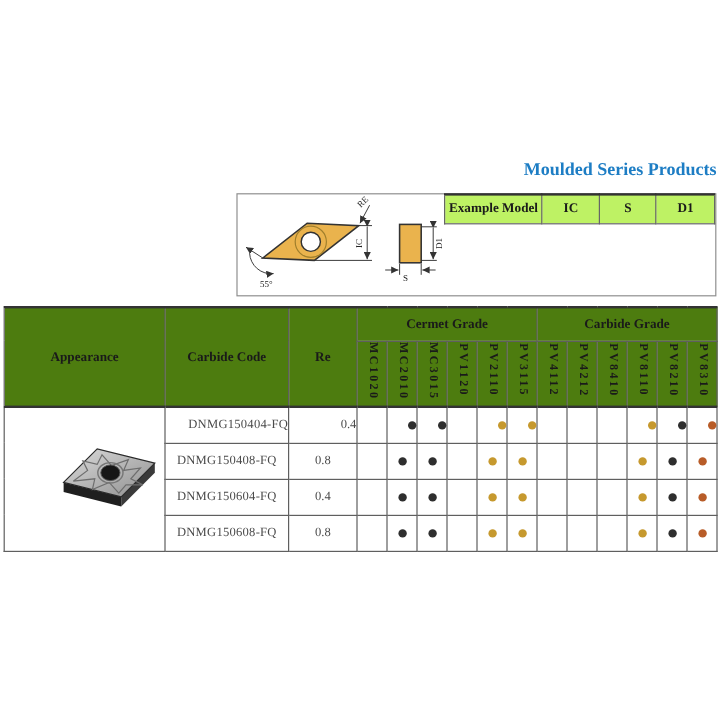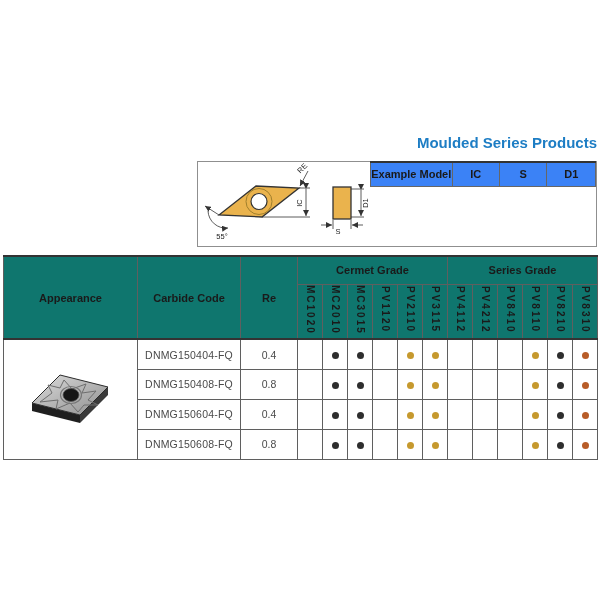--- a/index.html
+++ b/index.html
@@ -1,48 +1,48 @@
 <!DOCTYPE html>
 <html><head>
 <meta charset="utf-8">
 <style>
   html,body{margin:0;padding:0;background:#fff;}
   .page{position:relative;width:600px;height:600px;background:#fff;overflow:hidden;
-        font-family:Liberation Sans, sans-serif;color:#222;}
+        font-family:Liberation Serif, serif;color:#222;}
 
   
   .title{position:absolute;top:134px;right:3px;font-size:15px;font-weight:bold;color:#1d7dc4;}
 
   
   .series-label{position:absolute;left:3px;top:220px;font-size:12px;font-weight:bold;color:#111;}
 
   
   .top-box{position:absolute;left:197px;top:161px;width:400px;height:86px;
            border:1px solid #8f8f8f;box-sizing:border-box;background:#fff;}
   .drawing{position:absolute;left:0;top:0;}
   .example-table{position:absolute;left:172px;top:-1px;border-collapse:collapse;table-layout:fixed;}
   .example-table th,.example-table td{border:1px solid #666;box-sizing:border-box;
            text-align:center;vertical-align:middle;padding:0;}
-  .example-table th{background:#3b82f6;font-size:11px;font-weight:bold;height:24px;color:#1a1a1a;}
+  .example-table th{background:#bef264;font-size:11px;font-weight:bold;height:24px;color:#1a1a1a;}
   .example-table{border-top:2px solid #333;}
   .example-table td{font-size:11px;color:#3c3c3c;height:30px;}
 
   
   .main-table{position:absolute;left:3px;top:255px;border-collapse:collapse;table-layout:fixed;
               border-top:2px solid #333;border-bottom:1px solid #777;}
   .main-table th,.main-table td{border:1px solid #5f5f5f;box-sizing:border-box;
               padding:0;text-align:center;vertical-align:middle;}
-  .main-table thead th{background:#0f766e;color:#1a1a1a;}
+  .main-table thead th{background:#4d7c0f;color:#1a1a1a;}
   .hdr-label{font-size:11px;font-weight:bold;}
   .group-row th{height:28px;font-size:11px;}
   .codes-row th{height:52px;}
   .codes-row th span{writing-mode:vertical-rl;display:inline-block;
               font-size:10px;font-weight:bold;letter-spacing:2px;line-height:1;}
   .main-table tbody td{height:30px;background:#fff;}
-  .main-table tbody tr:first-child td{border-top:2px solid #333;}
+  .main-table tbody tr:first-child td{border-top:2px solid #333;text-align:right;}
   .pc-cell{font-size:10.5px;color:#4a4a4a;letter-spacing:0.2px;}
   .re-cell{font-size:10.5px;color:#4a4a4a;margin-top:16px;}
   .dot{display:inline-block;width:7px;height:7px;border-radius:50%;vertical-align:middle;}
   .appearance-cell{background:#fff;}
 </style>
 </head>
 <body>
 
 <div class="page">
 
@@ -124,21 +124,21 @@
         <col style="width:25px">
         <col style="width:25px">
         <col style="width:25px">
     </colgroup>
     <thead>
       <tr class="group-row">
         <th rowspan="2" class="hdr-label">Appearance</th>
         <th rowspan="2" class="hdr-label">Carbide Code</th>
         <th rowspan="2" class="hdr-label">Re</th>
         <th colspan="6" class="hdr-label">Cermet Grade</th>
-        <th colspan="6" class="hdr-label">Series Grade</th>
+        <th colspan="6" class="hdr-label">Carbide Grade</th>
       </tr>
       <tr class="codes-row">
         <th><span>MC1020</span></th>
         <th><span>MC2010</span></th>
         <th><span>MC3015</span></th>
         <th><span>PV1120</span></th>
         <th><span>PV2110</span></th>
         <th><span>PV3115</span></th>
         <th><span>PV4112</span></th>
         <th><span>PV4212</span></th>

